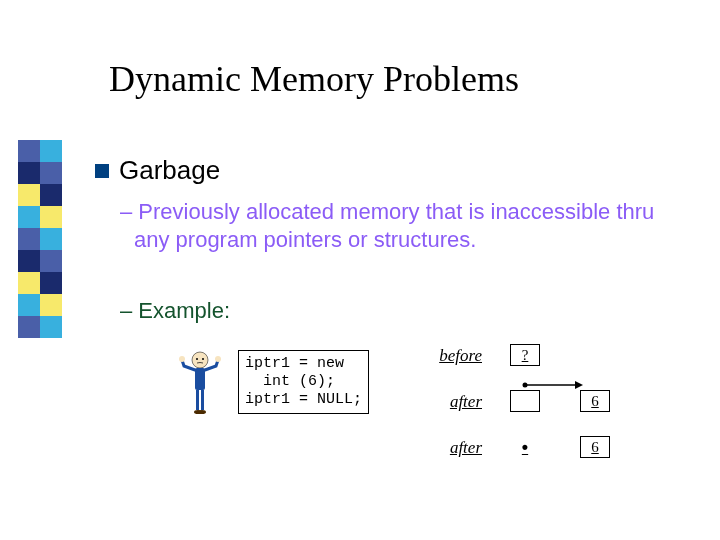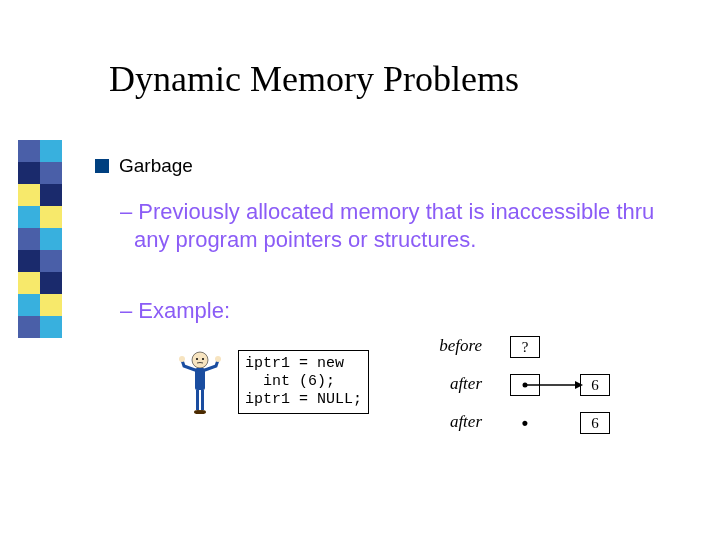--- a/index.html
+++ b/index.html
@@ -35,39 +35,39 @@
     align-items: center;
   }
   .bullet-square {
     width: 14px;
     height: 14px;
     background: #004080;
     margin-right: 10px;
     flex-shrink: 0;
   }
   .bullet-main .label {
-    font-size: 19px;
+    font-size: 26px;
     color: #000;
   }
   .sub1 {
     position: absolute;
     left: 120px;
     top: 198px;
     width: 560px;
     font-size: 22px;
     color: #8b5cf6;
     line-height: 1.25;
   }
   .sub1 .line1 { text-indent: -14px; margin-left: 14px; }
   .sub2 {
     position: absolute;
     left: 120px;
     top: 298px;
     font-size: 22px;
-    color: #8b5cf6;
+    color: #14532d;
   }
   .figure {
     position: absolute;
     left: 178px;
     top: 348px;
     width: 44px;
     height: 70px;
   }
   .codebox {
     position: absolute;
@@ -89,22 +89,23 @@
   .table-headers {
     display: flex;
     font-family: Arial, sans-serif;
     font-weight: bold;
   }
   .table-headers .h1 { width: 70px; }
   .table-headers .h2 { width: 70px; text-align: center; }
   .table-headers .h3 { width: 70px; text-align: center; }
   .trow {
     display: flex;
-    align-items: flex-start;
-    margin-top: 16px;
+    align-items: flex-end;
+    margin-top: 24px;
+    text-decoration: underline;
   }
   .trow .rlabel {
     width: 70px;
     font-family: "Times New Roman", Times, serif;
     font-style: italic;
     font-size: 17px;
     text-align: right;
     padding-right: 8px;
   }
   .cell {

